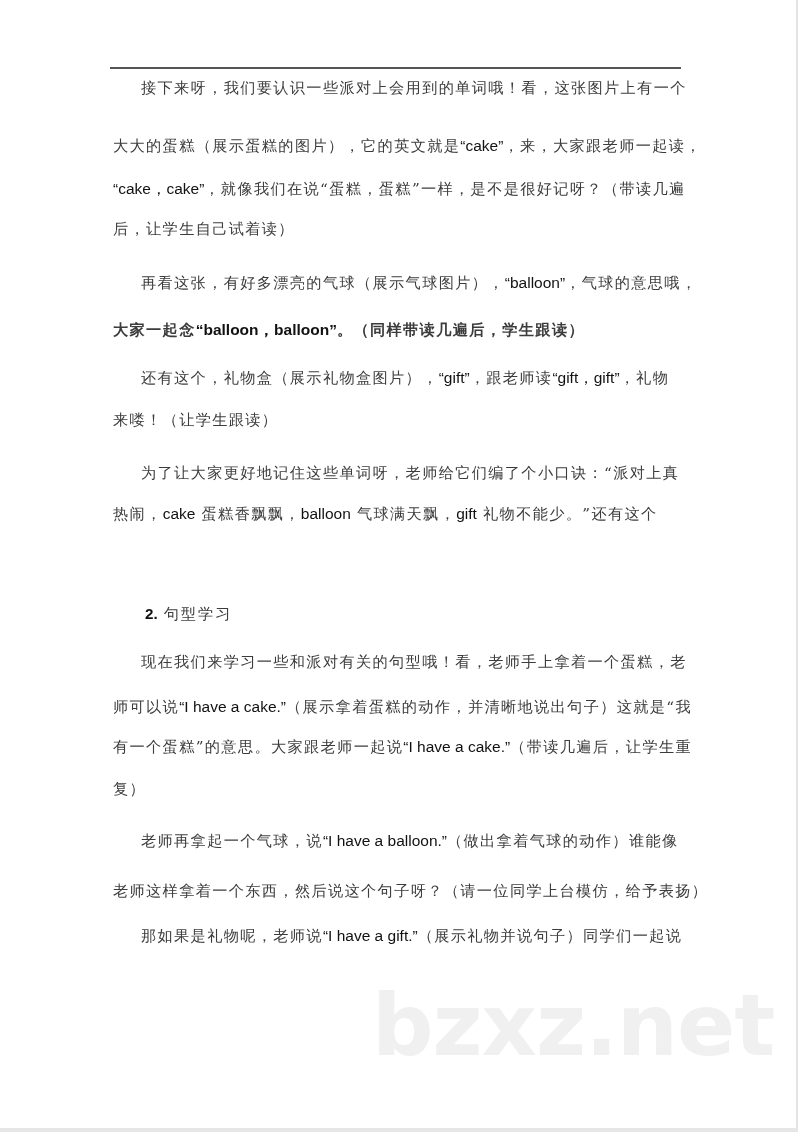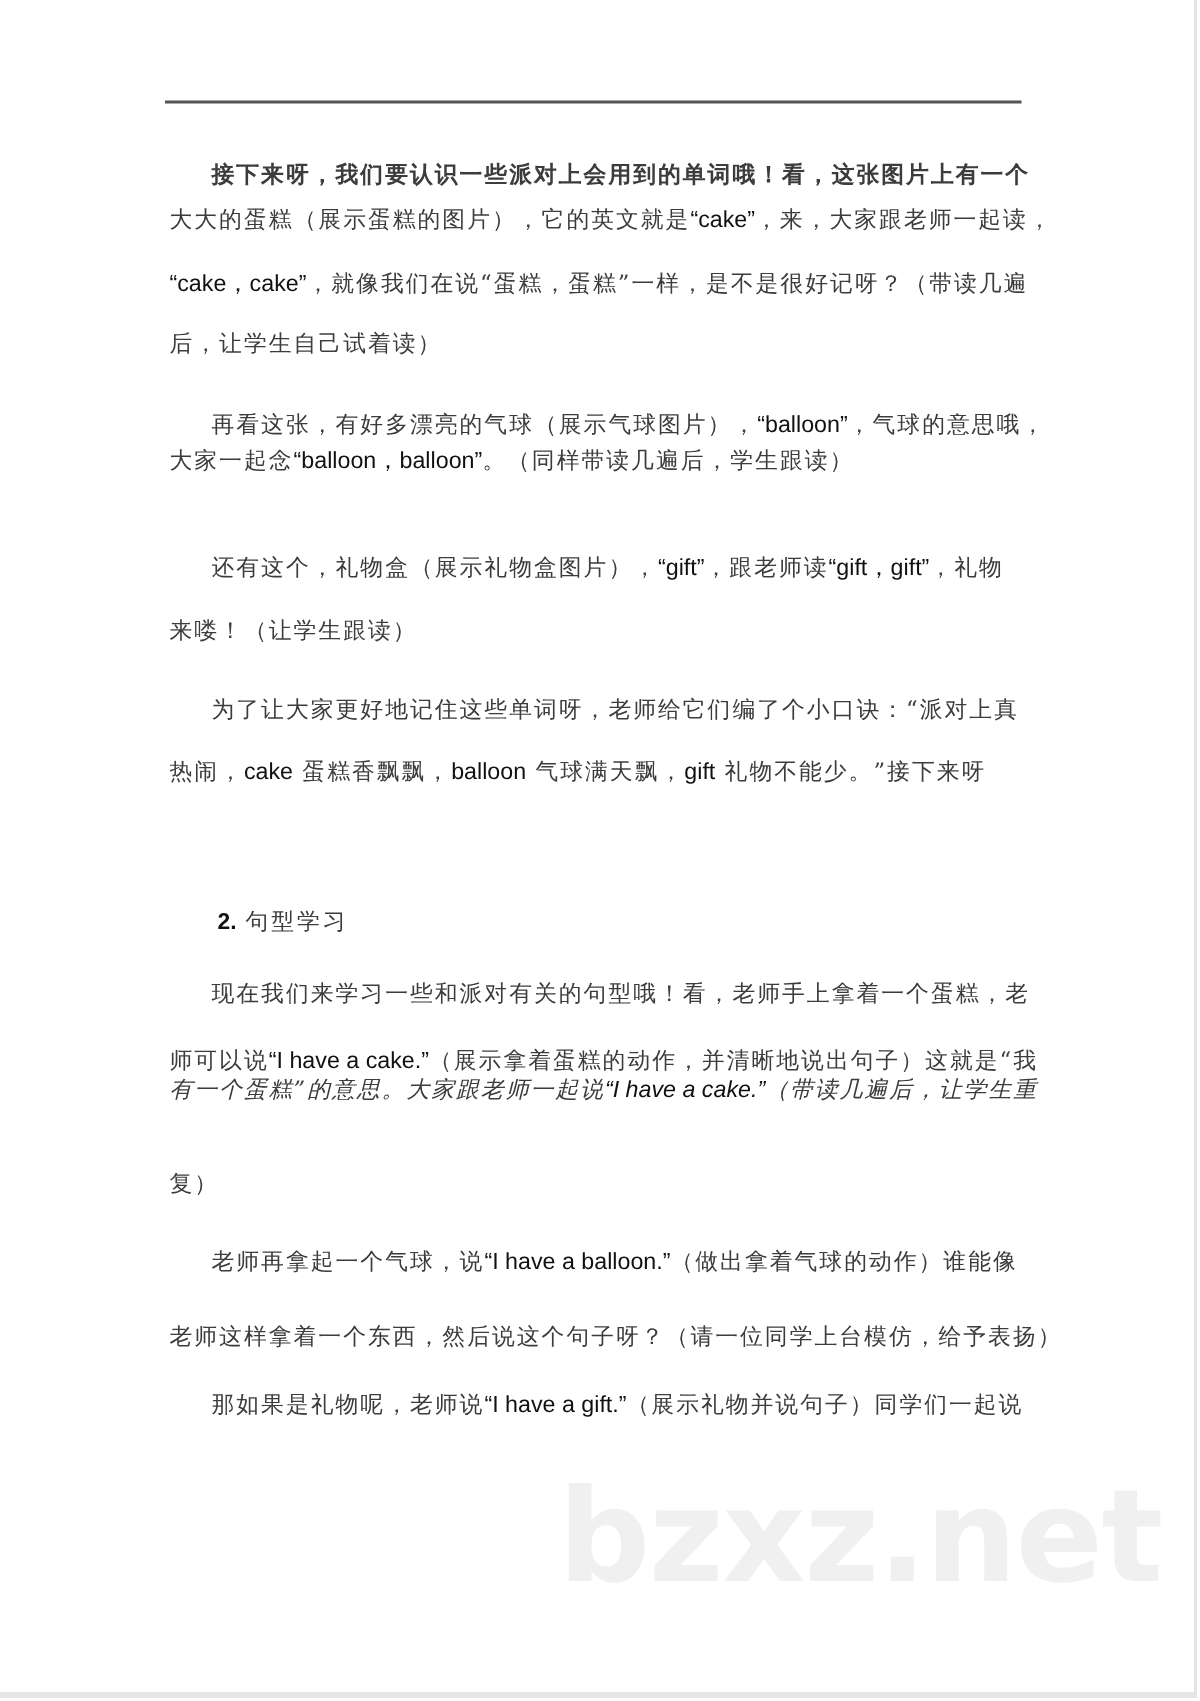--- a/index.html
+++ b/index.html
@@ -78,65 +78,65 @@
       letter-spacing: -1px;
       white-space: nowrap;
     }
   </style>
 </head>
 <body>
 
 <div class="page">
   <div class="header-rule"></div>
 
-  <div class="line indent" style="top:104px;font-weight:bold;">
+  <div class="line indent" style="top:76px;">
     <span>接下来呀，我们要认识一些派对上会用到的单词哦！看，这张图片上有一个</span>
   </div>
   <div class="line" style="top:134px;">
     <span>大大的蛋糕（展示蛋糕的图片），它的英文就是</span><span class="en">“cake”</span><span>，来，大家跟老师一起读，</span>
   </div>
   <div class="line" style="top:177px;">
     <span class="en">“cake，cake”</span><span>，就像我们在说“蛋糕，蛋糕”一样，是不是很好记呀？（带读几遍</span>
   </div>
   <div class="line" style="top:217px;">
     <span>后，让学生自己试着读）</span>
   </div>
 
   <div class="line indent" style="top:271px;">
     <span>再看这张，有好多漂亮的气球（展示气球图片），</span><span class="en">“balloon”</span><span>，气球的意思哦，</span>
   </div>
-  <div class="line" style="top:295px;">
+  <div class="line" style="top:318px;font-weight:bold;">
     <span>大家一起念</span><span class="en">“balloon，balloon”</span><span>。（同样带读几遍后，学生跟读）</span>
   </div>
 
   <div class="line" style="top:408px;">
     <span>来喽！（让学生跟读）</span>
   </div>
   <div class="line indent" style="top:366px;">
     <span>还有这个，礼物盒（展示礼物盒图片），</span><span class="en">“gift”</span><span>，跟老师读</span><span class="en">“gift，gift”</span><span>，礼物</span>
   </div>
 
   <div class="line indent" style="top:461px;">
     <span>为了让大家更好地记住这些单词呀，老师给它们编了个小口诀：“派对上真</span>
   </div>
   <div class="line" style="top:502px;">
-    <span>热闹，</span><span class="en">cake</span><span> 蛋糕香飘飘，</span><span class="en">balloon</span><span> 气球满天飘，</span><span class="en">gift</span><span> 礼物不能少。”接下来呀</span>
+    <span>热闹，</span><span class="en">cake</span><span> 蛋糕香飘飘，</span><span class="en">balloon</span><span> 气球满天飘，</span><span class="en">gift</span><span> 礼物不能少。”还有这个</span>
   </div>
 
   <div class="heading" style="top:602px;">
     <span class="num">2.</span><span>句型学习</span>
   </div>
 
   <div class="line indent" style="top:650px;">
     <span>现在我们来学习一些和派对有关的句型哦！看，老师手上拿着一个蛋糕，老</span>
   </div>
   <div class="line" style="top:695px;">
     <span>师可以说</span><span class="en">“I have a cake.”</span><span>（展示拿着蛋糕的动作，并清晰地说出句子）这就是“我</span>
   </div>
-  <div class="line" style="top:714px;font-style:italic;">
+  <div class="line" style="top:735px;">
     <span>有一个蛋糕”的意思。大家跟老师一起说</span><span class="en">“I have a cake.”</span><span>（带读几遍后，让学生重</span>
   </div>
   <div class="line" style="top:777px;">
     <span>复）</span>
   </div>
 
   <div class="line indent" style="top:829px;">
     <span>老师再拿起一个气球，说</span><span class="en">“I have a balloon.”</span><span>（做出拿着气球的动作）谁能像</span>
   </div>
   <div class="line" style="top:879px;">

